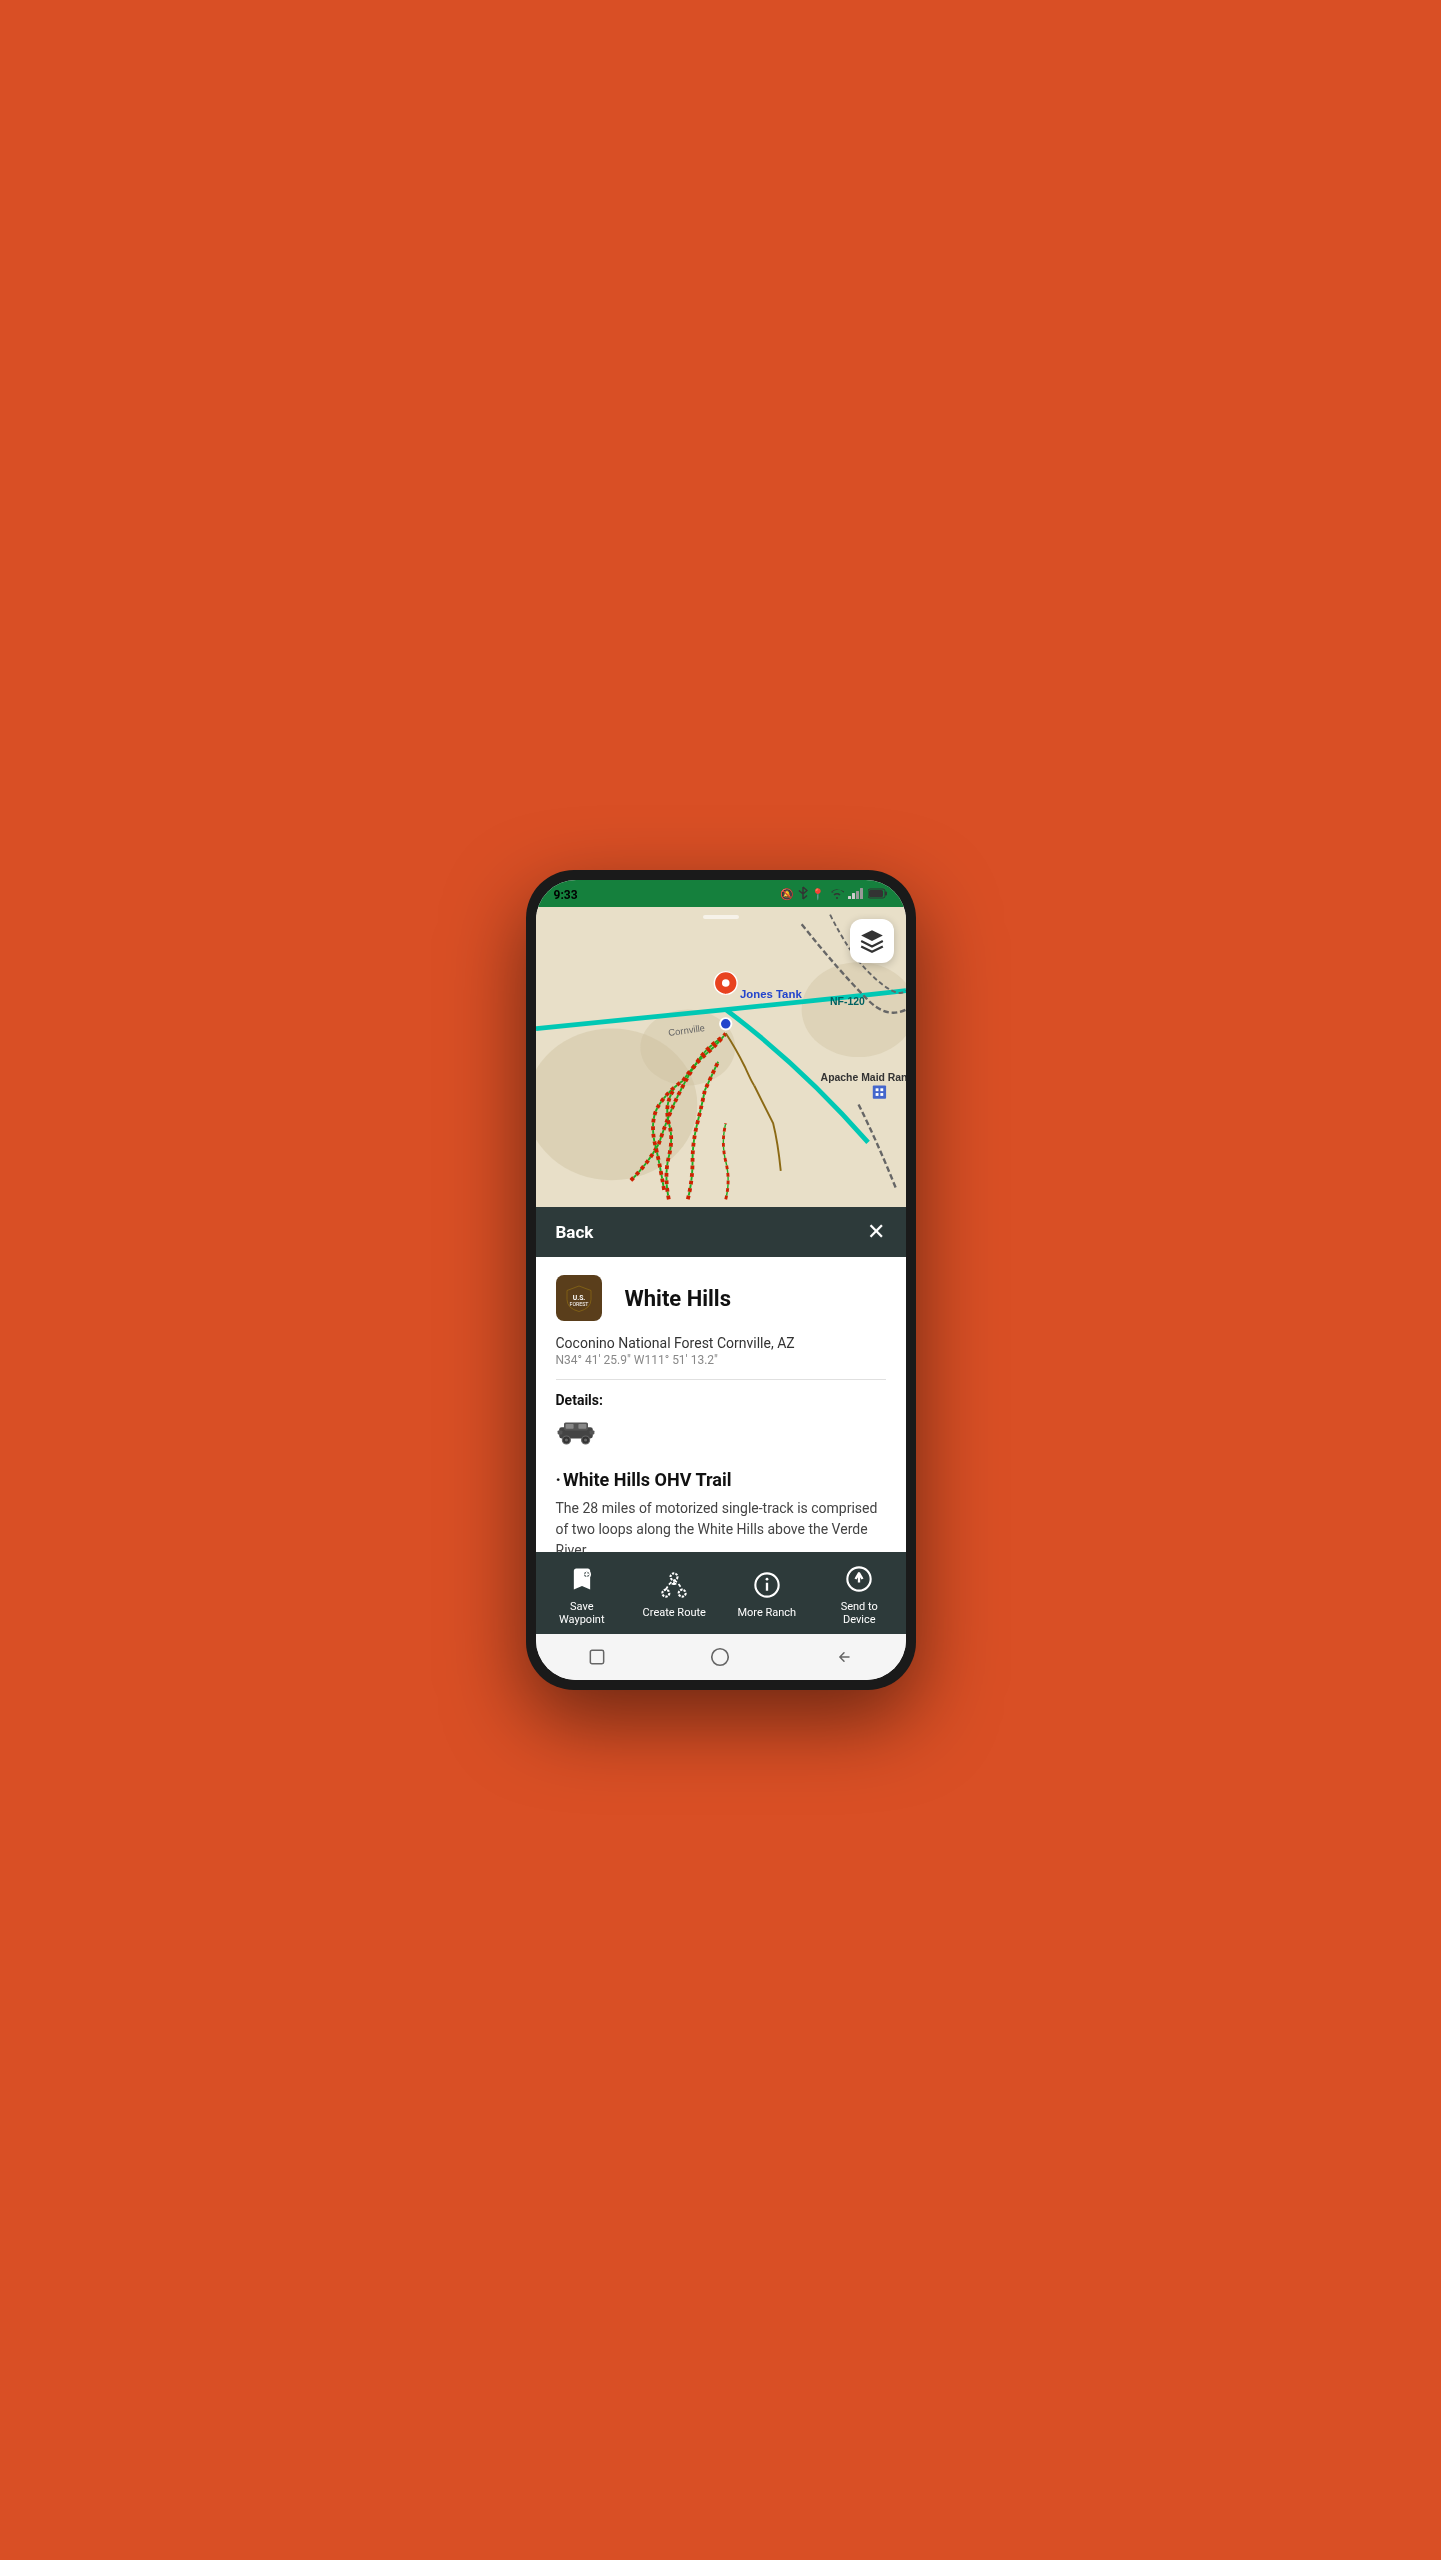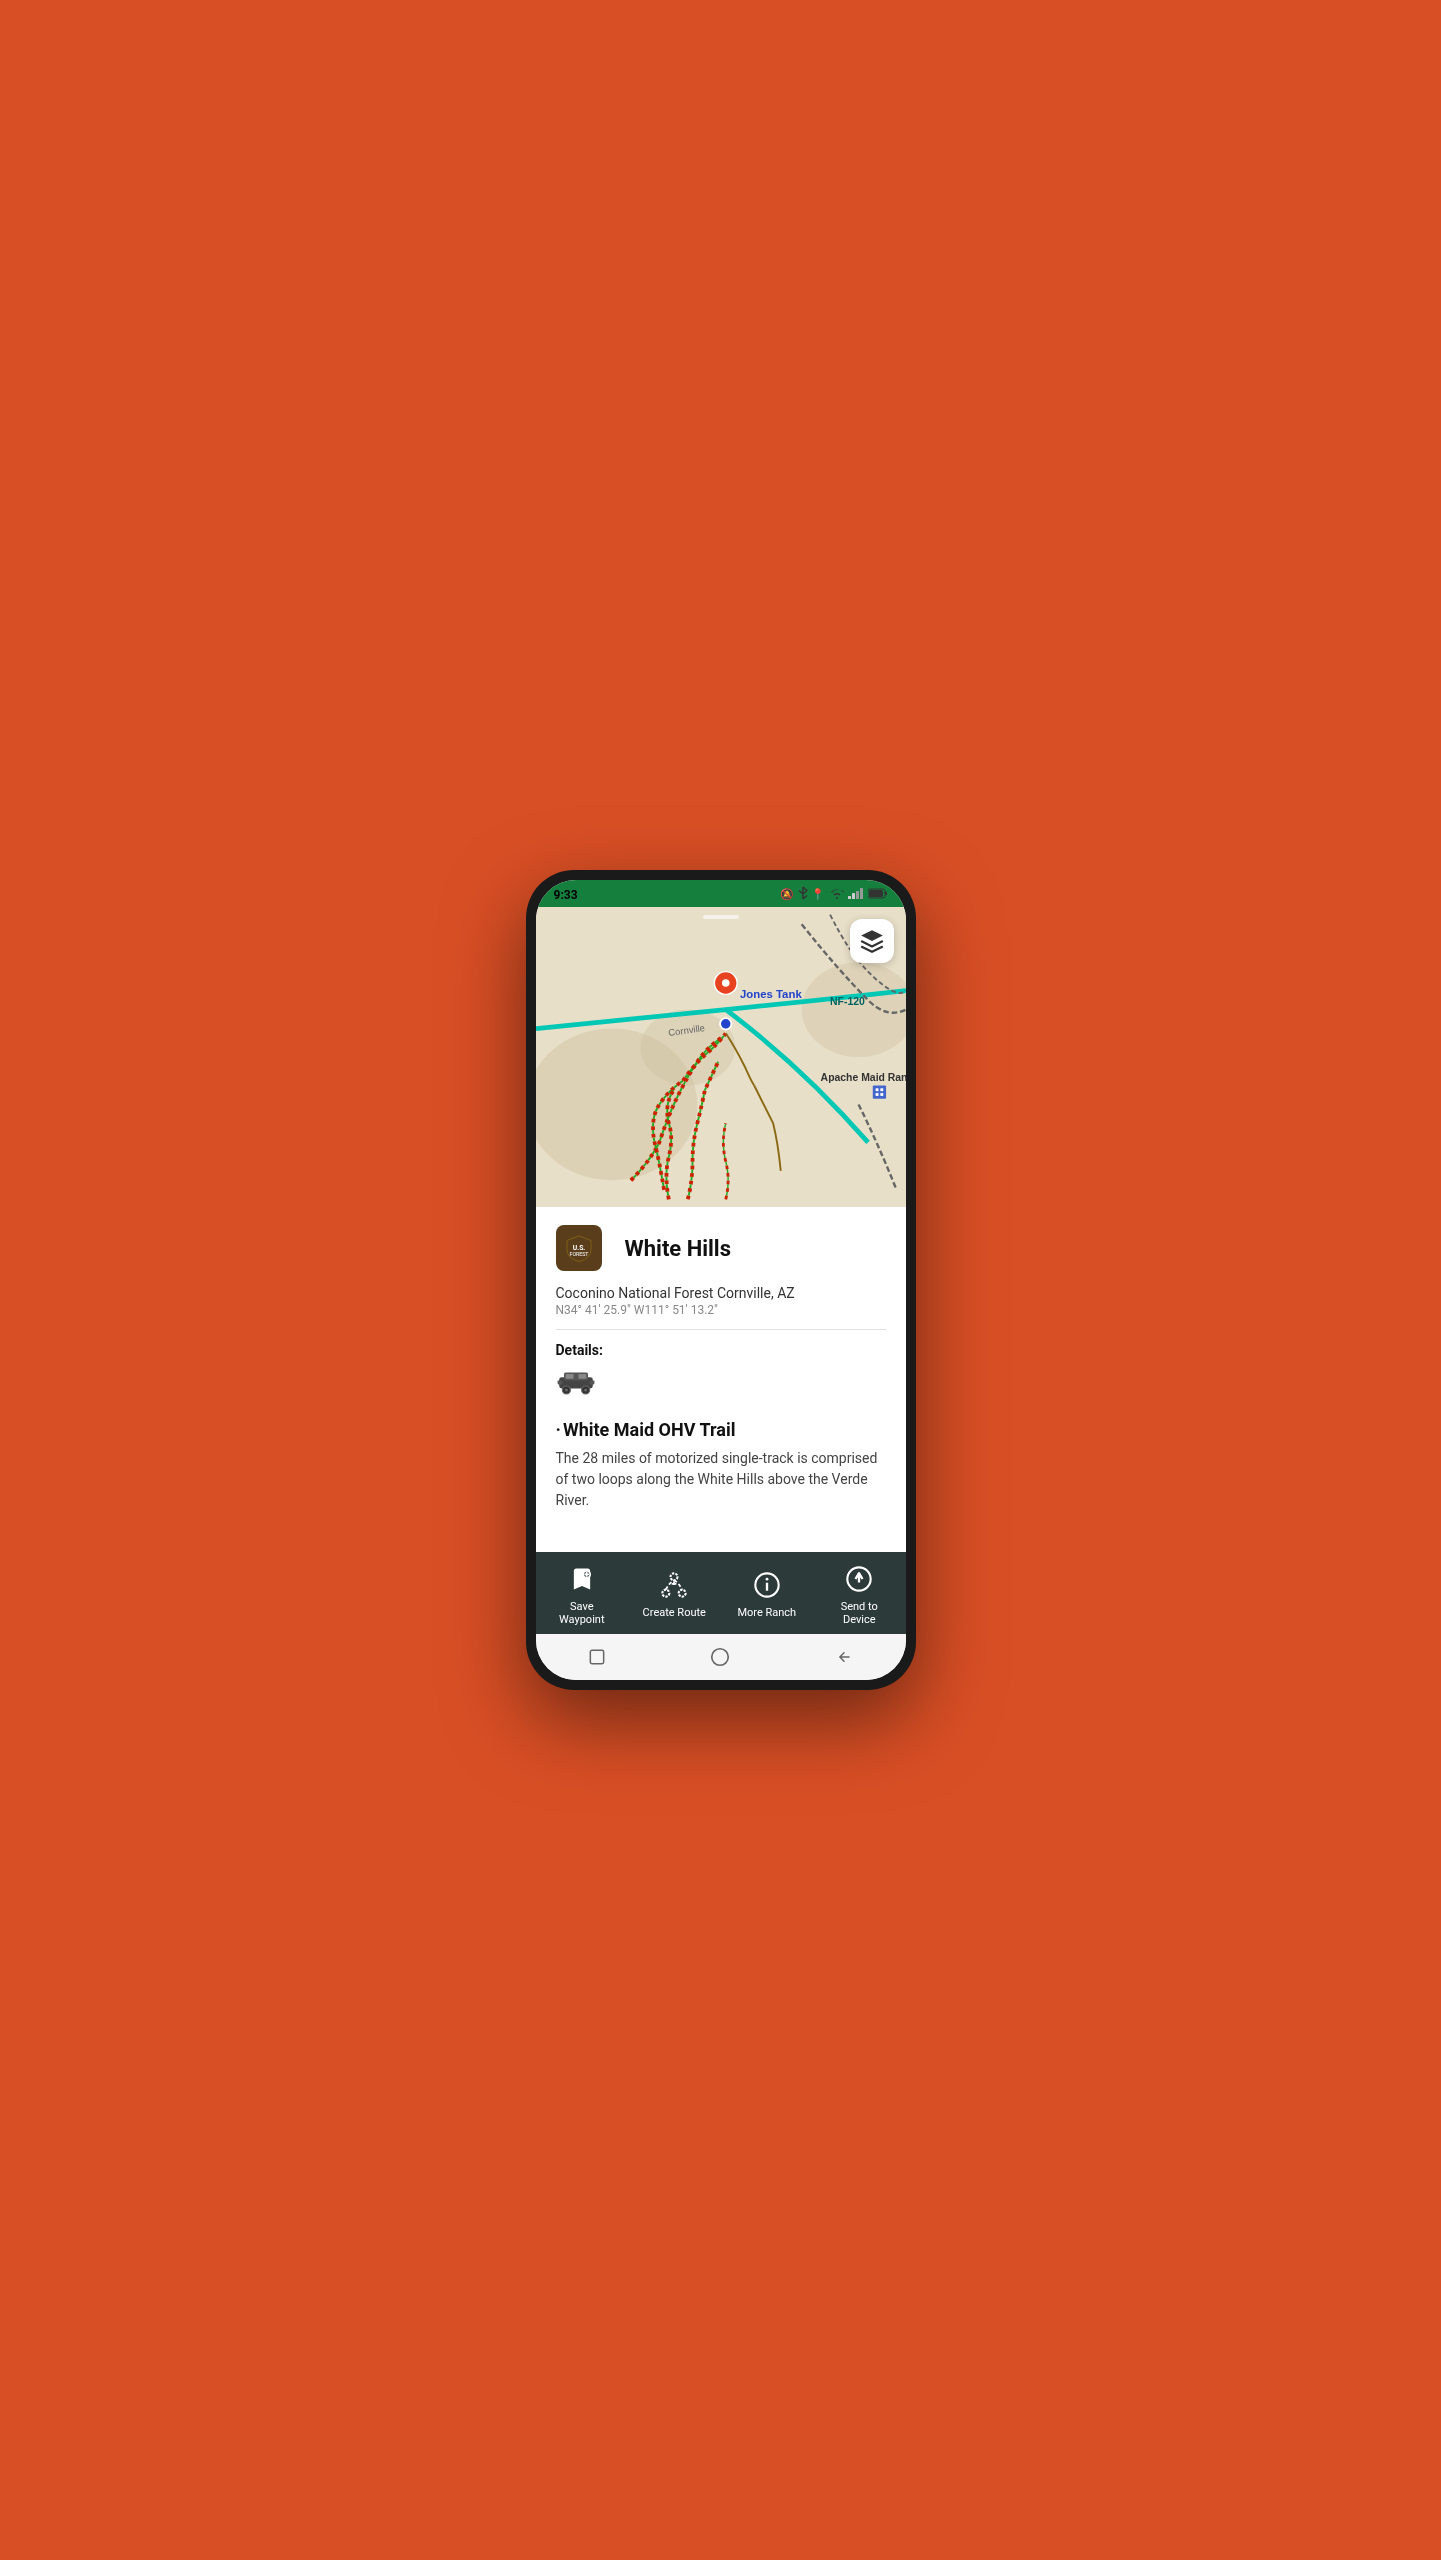--- a/index.html
+++ b/index.html
@@ -319,20 +319,24 @@
           <path d="M12 2L2 7l10 5 10-5-10-5z" fill="#333"></path>
           <path d="M2 12l10 5 10-5" stroke="#333" stroke-width="2" fill="none"></path>
           <path d="M2 17l10 5 10-5" stroke="#333" stroke-width="2" fill="none"></path>
         </svg>
       </div>
 
       
       <div class="drag-handle"></div>
     </div>
 
+    <div class="sheet-header">
+      <span class="back-btn">Back</span>
+      <span class="close-btn">✕</span>
+    </div>
 
     <div class="content-area">
       <div class="poi-header">
         <div class="poi-icon">
 
           <svg viewBox="0 0 40 40" xmlns="http://www.w3.org/2000/svg">
             <path d="M20 4 L36 10 L36 22 Q36 34 20 38 Q4 34 4 22 L4 10 Z" fill="#5a3e1b" stroke="#8B6914" stroke-width="1"></path>
             <text x="20" y="22" text-anchor="middle" font-size="9" fill="white" font-weight="bold">U.S.</text>
             <text x="20" y="30" text-anchor="middle" font-size="7" fill="white">FOREST</text>
           </svg>
@@ -354,21 +358,21 @@
           <rect x="28" y="6" width="10" height="6" rx="1" fill="#888"></rect>
           <circle cx="13" cy="26" r="5" fill="#333" stroke="#666" stroke-width="1.5"></circle>
           <circle cx="37" cy="26" r="5" fill="#333" stroke="#666" stroke-width="1.5"></circle>
           <circle cx="13" cy="26" r="2" fill="#666"></circle>
           <circle cx="37" cy="26" r="2" fill="#666"></circle>
           <rect x="2" y="14" width="6" height="5" rx="1" fill="#555"></rect>
           <rect x="42" y="14" width="6" height="5" rx="1" fill="#555"></rect>
         </svg>
       </div>
 
-      <div class="trail-title">White Maid OHV Trail</div>
+      <div class="trail-title">White Hills OHV Trail</div>
       <div class="trail-desc">The 28 miles of motorized single-track is comprised of two loops along the White Hills above the Verde River.</div>
     </div>
 
     <div class="bottom-toolbar">
       <div class="toolbar-item">
         <div class="toolbar-icon">
           <svg viewBox="0 0 24 24" xmlns="http://www.w3.org/2000/svg">
             <path d="M17 3H7C5.9 3 5 3.9 5 5v16l7-3 7 3V5c0-1.1-.9-2-2-2z" fill="white"></path>
             <circle cx="16" cy="8" r="3" fill="#2d3a3a" stroke="white" stroke-width="1.5"></circle>
             <line x1="16" y1="6" x2="16" y2="10" stroke="white" stroke-width="1.5"></line>

